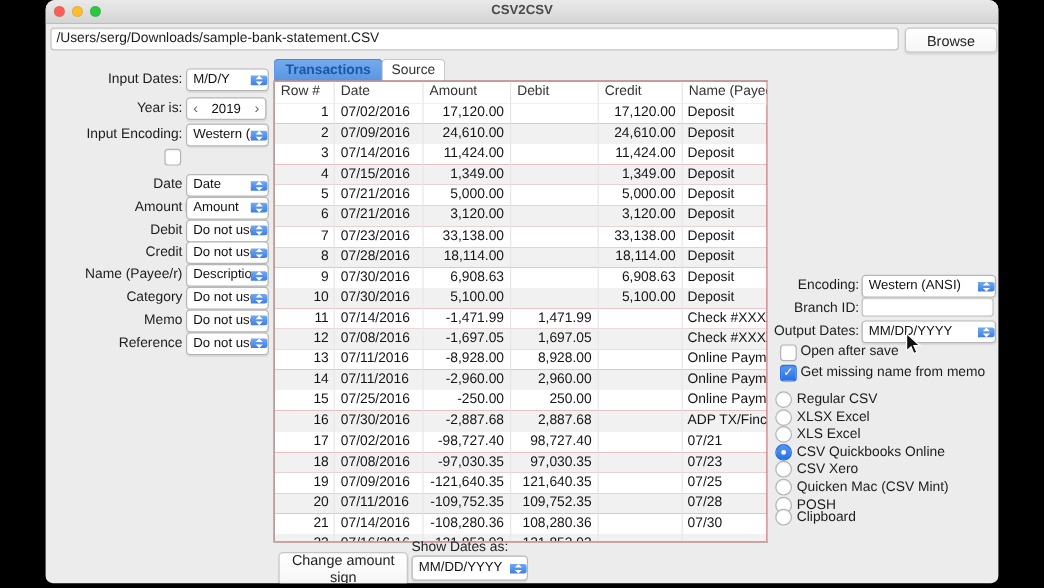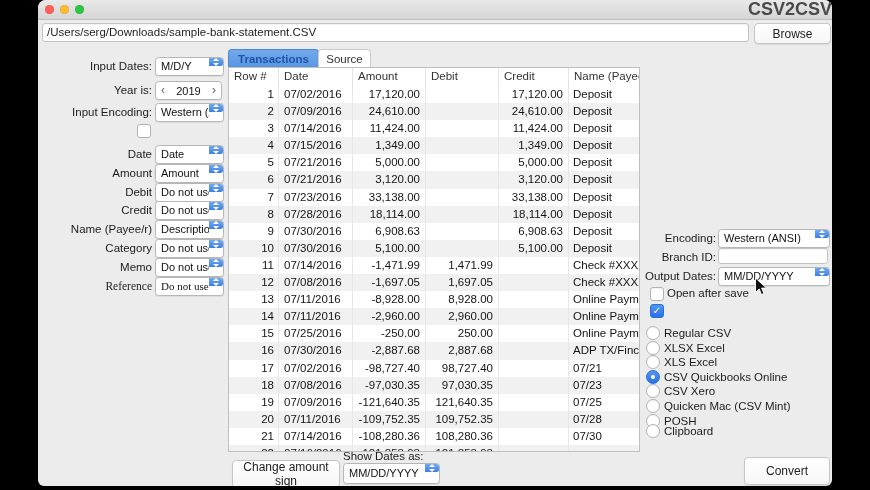--- a/index.html
+++ b/index.html
@@ -14,42 +14,42 @@
     box-shadow:0 0 0 1px rgba(0,0,0,.25);
   }
   
   .titlebar{
     position:absolute;left:0;top:0;right:0;height:19px;
     background:linear-gradient(#e9e9e9,#d5d5d5);
     border-bottom:1px solid #bdbdbd;
   }
   .title{
     position:absolute;left:0;right:0;top:0;height:19px;line-height:19px;
-    text-align:right;font-size:18px;font-weight:700;color:#4a4a4a;
+    text-align:center;font-size:11px;font-weight:700;color:#4a4a4a;
   }
   .lights{position:absolute;left:7px;top:5px;display:flex;gap:6px;}
   .light{width:9px;height:9px;border-radius:50%;}
   .light.red{background:#ff5f57;box-shadow:inset 0 0 1px rgba(0,0,0,.3);}
   .light.yellow{background:#febc2f;box-shadow:inset 0 0 1px rgba(0,0,0,.3);}
   .light.green{background:#2ac840;box-shadow:inset 0 0 1px rgba(0,0,0,.3);}
   
   .textfield{
     position:absolute;background:#fff;border:1px solid #c3c3c3;border-radius:3px;
     font-size:11.5px;line-height:17px;padding:0 4px;white-space:nowrap;overflow:hidden;
     box-shadow:inset 0 1px 1px rgba(0,0,0,.05);
   }
   .btn{
     position:absolute;background:linear-gradient(#ffffff,#f6f6f6);
     border:1px solid #c6c6c6;border-radius:4px;text-align:center;
     font-size:12px;color:#222;box-shadow:0 1px 1px rgba(0,0,0,.08);
     display:flex;align-items:center;justify-content:center;cursor:default;
   }
   .popup{
     position:absolute;height:17px;background:#fff;border:1px solid #b6b6b6;border-radius:3.5px;
-    display:flex;align-items:flex-start;box-shadow:0 1px 1px rgba(0,0,0,.07);overflow:hidden;
+    display:flex;align-items:center;box-shadow:0 1px 1px rgba(0,0,0,.07);overflow:hidden;
   }
   .popup .pval{
     flex:1;font-size:11px;line-height:17px;padding:0 2px 0 5px;
     white-space:nowrap;overflow:hidden;color:#111;
   }
   .popup .pstep{
     width:14px;background:linear-gradient(#72a9f1,#3d7fe2);
     display:flex;flex-direction:column;align-items:center;justify-content:center;gap:2px;
     border-radius:0 2.5px 2.5px 0;
   }
@@ -226,21 +226,21 @@
       <div style="position: absolute; left: 0px; right: 0px; top: 257.8px; height: 18px;">
     <span class="rowlabel" style="right:680px;top:3px;">Memo</span>
     <div class="popup" style="left:117px;top:0;width:67px;">
       <span class="pval">Do not use</span>
       <span class="pstep">
             <i class="tri up"></i>
             <i class="tri dn"></i>
           </span>
     </div>
   </div>
-      <div style="position: absolute; left: 0px; right: 0px; top: 276.6px; height: 18px; font-family: Liberation Serif, serif;">
+      <div style="position: absolute; left: 0px; right: 0px; top: 276.6px; height: 18px;">
     <span class="rowlabel" style="right:680px;top:3px;">Reference</span>
     <div class="popup" style="left:117px;top:0;width:67px;">
       <span class="pval">Do not use</span>
       <span class="pstep">
             <i class="tri up"></i>
             <i class="tri dn"></i>
           </span>
     </div>
   </div>
     </div>
@@ -459,20 +459,21 @@
     <span class="pstep">
         <i class="tri up"></i>
         <i class="tri dn"></i>
       </span>
   </div>
 
   <div class="cb" style="left:612px;top:287px;">✓</div>
   <div class="small-label" style="position:absolute;left:629px;top:287px;">Open after save</div>
 
   <div class="cb on" style="left:612px;top:304px;">✓</div>
+  <div class="small-label" style="position:absolute;left:629px;top:304px;">Get missing name from memo</div>
 
   <div id="format-radios">
       <div class="radiorow" style="left: 608px; top: 326px;">
     <span class="radio"></span>
     <span class="small-label">Regular CSV</span>
   </div>
       <div class="radiorow" style="left: 608px; top: 340.6px;">
     <span class="radio"></span>
     <span class="small-label">XLSX Excel</span>
   </div>
@@ -504,18 +505,17 @@
 
   <div class="btn" style="left:194px;top:460px;width:106px;height:26px;">Change amount sign</div>
   <div class="small-label" style="position:absolute;left:305px;top:450px;">Show Dates as:</div>
   <div class="popup" style="left:305px;top:463px;width:95px;height:19px;">
     <span class="pval" style="line-height:19px;">MM/DD/YYYY</span>
     <span class="pstep">
         <i class="tri up"></i>
         <i class="tri dn"></i>
       </span>
   </div>
-  <div class="btn" style="left:706px;top:457px;width:84px;height:26px;">Convert</div>
 
   <svg class="cursor" style="left:716px;top:277px;" width="14" height="20" viewBox="0 0 14 20">
     <path d="M1.5,1 L1.5,15.5 L5.2,12 L7.5,17.6 L10,16.5 L7.6,11.1 L12.6,11.1 Z" fill="#111" stroke="#fff" stroke-width="1"></path>
   </svg>
 </div>
 
 </body></html>

